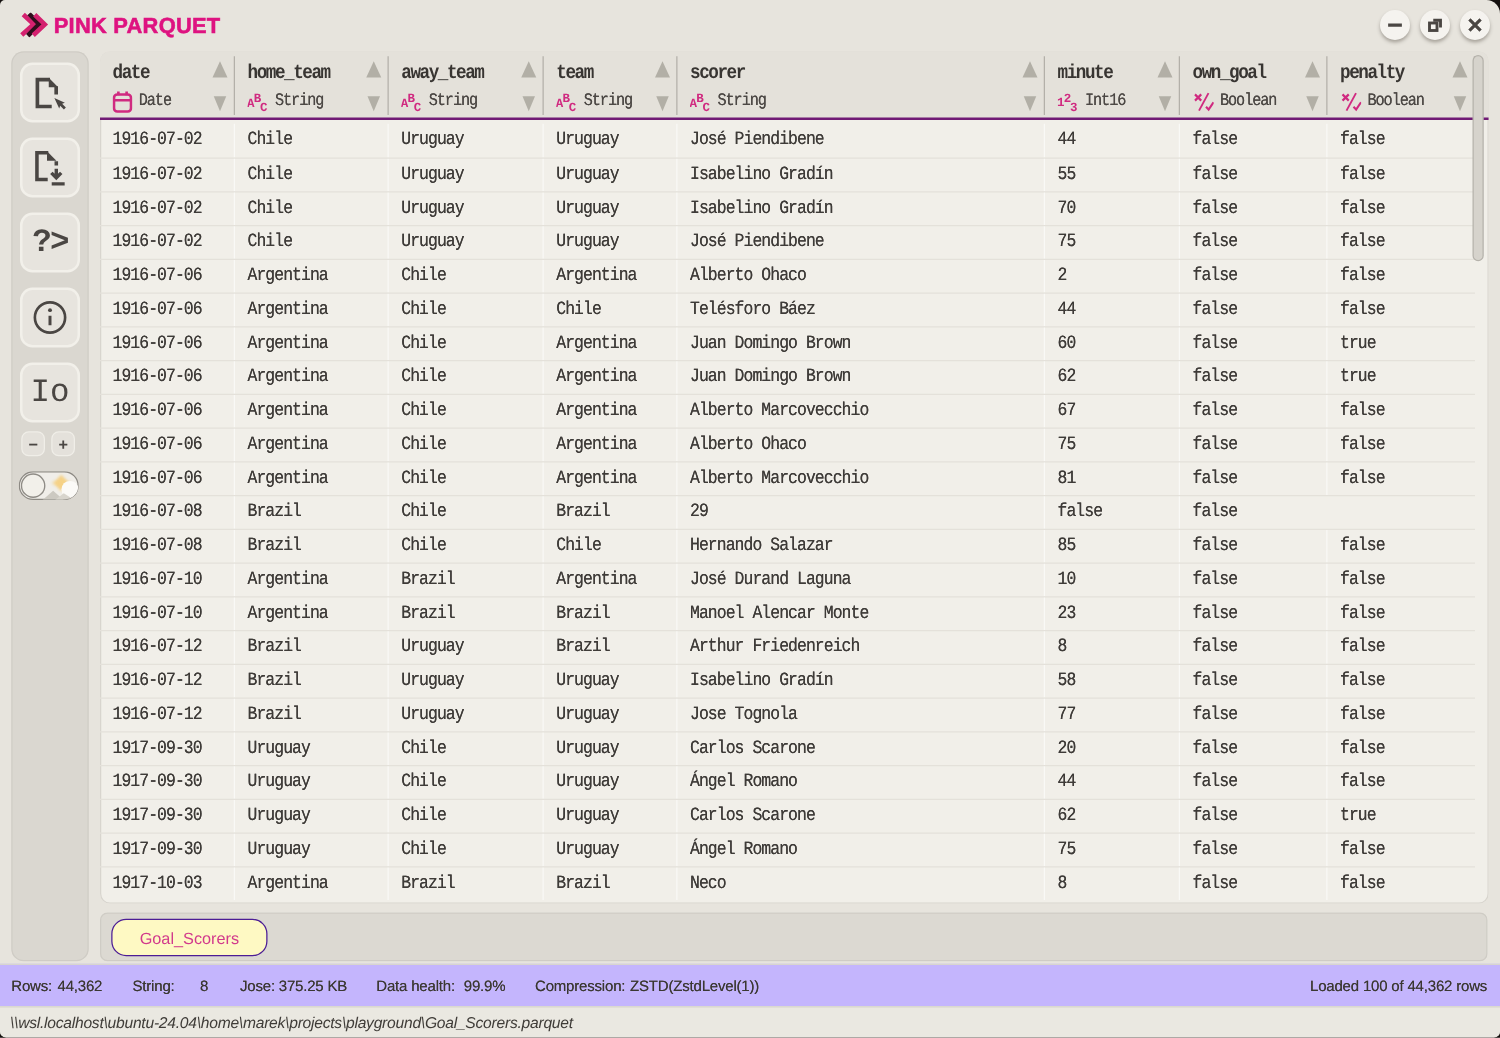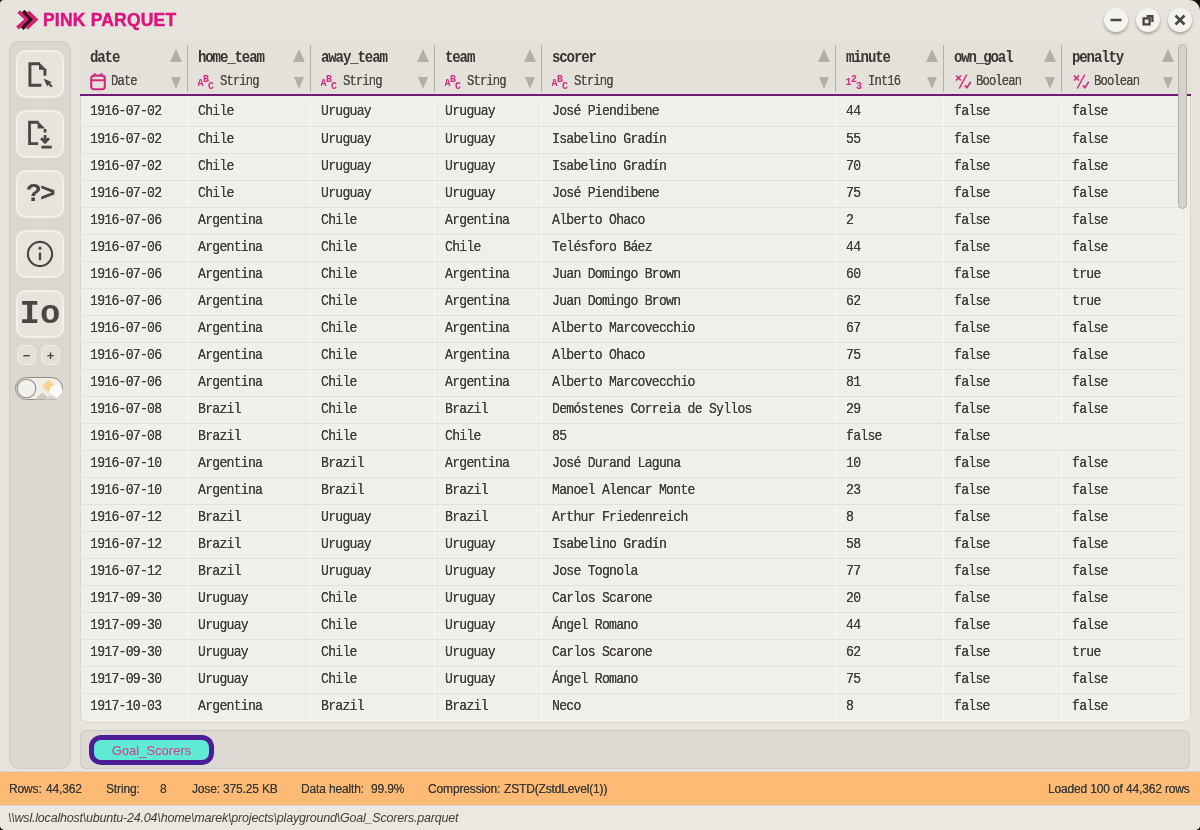--- a/index.html
+++ b/index.html
@@ -46,26 +46,26 @@
   .r div { padding-left:10px; line-height:26.1px; white-space:nowrap; overflow:hidden;
            border-right:1px solid rgba(255,255,255,.6); }
   .r .tx { display:inline-block; letter-spacing:-0.85px; transform:scaleX(0.875); transform-origin:0 50%; text-shadow:0 0 0.5px #4a4744; }
   .r div:last-child { border-right:none; }
   
   .sbar { position:absolute; left:1098px; top:3px; width:9px; height:165px; border-radius:5px;
       background:#d6d3cc; border:1px solid #b5b2ab; }
   
   .tabs { position:absolute; left:80px; top:730px; width:1110px; height:39px; background:#dcd9d2;
       border-radius:6px; box-shadow:inset 0 0 0 1px #cfccc5; }
-  .tab { position:absolute; left:9px; top:5px; width:125px; height:30px; background:#5eead4;
-      border:5px solid #4c1d95; border-radius:12px; color:#d23a8c;
+  .tab { position:absolute; left:9px; top:5px; width:125px; height:30px; background:#fef9c3;
+      border:1px solid #4c1d95; border-radius:12px; color:#d23a8c;
       font-family:"Liberation Sans",sans-serif; font-size:13px;
       display:flex; align-items:center; justify-content:center; }
   
-  .status { position:absolute; left:0; top:771px; width:1200px; height:34px; background:#fdba74;
+  .status { position:absolute; left:0; top:771px; width:1200px; height:34px; background:#c4b5fd;
       border-top:1px solid #d8d5ce; font-family:"Liberation Sans",sans-serif; font-size:12px; letter-spacing:-0.15px; color:#3a3733; }
   .status span { position:absolute; top:10px; white-space:nowrap; text-shadow:0 0 0.5px #55504b; }
   .path { position:absolute; left:0; top:805px; width:1200px; height:25px; background:#eae8e1;
       border-top:1px solid #d6d3cc; font-family:"Liberation Sans",sans-serif; font-style:italic;
       font-size:12.5px; letter-spacing:-0.2px; color:#3f3c38; }
 </style>
 </head>
 <body>
 <div class="win">
 
@@ -109,21 +109,21 @@
       </svg>
     </div>
   <div class="sbtn" style="top:170px; font-weight:bold; font-size:26px; letter-spacing:-1.5px;">?&gt;</div>
   <div class="sbtn" style="top:230px;" id="b-info">
       <svg width="48" height="48" viewBox="0 0 48 48">
         <circle cx="24" cy="24" r="13.2" fill="none" stroke="#4a4643" stroke-width="2.3"></circle>
         <line x1="24" y1="22.4" x2="24" y2="30.8" stroke="#4a4643" stroke-width="2.6"></line>
         <circle cx="24" cy="17.6" r="1.7" fill="#4a4643"></circle>
       </svg>
     </div>
-  <div class="sbtn" style="top:290px; font-weight:bold; font-size:34px;text-align:center;">Io</div>
+  <div class="sbtn" style="top:290px; font-weight:normal; font-size:26px;text-align:center;">Io</div>
   <div class="tiny" style="left:17px; top:345px;">−</div>
   <div class="tiny" style="left:41px; top:345px;">+</div>
   <div id="toggle" style="position:absolute; left:15px; top:377px;"><svg width="48" height="23" viewBox="0 0 48 23">
         <defs>
           <clipPath id="pc">
             <rect x="0.5" y="0.5" width="47" height="22" rx="11"></rect>
           </clipPath>
           <filter id="bl" x="-50%" y="-50%" width="200%" height="200%">
             <feGaussianBlur stdDeviation="1.2"></feGaussianBlur>
           </filter>
@@ -365,30 +365,30 @@
           <div><span class="tx">Alberto Marcovecchio</span></div>
           <div><span class="tx">81</span></div>
           <div><span class="tx">false</span></div>
           <div><span class="tx">false</span></div>
         </div>
         <div class="r">
           <div><span class="tx">1916-07-08</span></div>
           <div><span class="tx">Brazil</span></div>
           <div><span class="tx">Chile</span></div>
           <div><span class="tx">Brazil</span></div>
-          <div><span class="tx">Demóstenes Correia de Syllos</span></div>
           <div><span class="tx">29</span></div>
           <div><span class="tx">false</span></div>
           <div><span class="tx">false</span></div>
         </div>
         <div class="r">
           <div><span class="tx">1916-07-08</span></div>
           <div><span class="tx">Brazil</span></div>
           <div><span class="tx">Chile</span></div>
           <div><span class="tx">Chile</span></div>
+          <div><span class="tx">Hernando Salazar</span></div>
           <div><span class="tx">85</span></div>
           <div><span class="tx">false</span></div>
           <div><span class="tx">false</span></div>
         </div>
         <div class="r">
           <div><span class="tx">1916-07-10</span></div>
           <div><span class="tx">Argentina</span></div>
           <div><span class="tx">Brazil</span></div>
           <div><span class="tx">Argentina</span></div>
           <div><span class="tx">José Durand Laguna</span></div>

